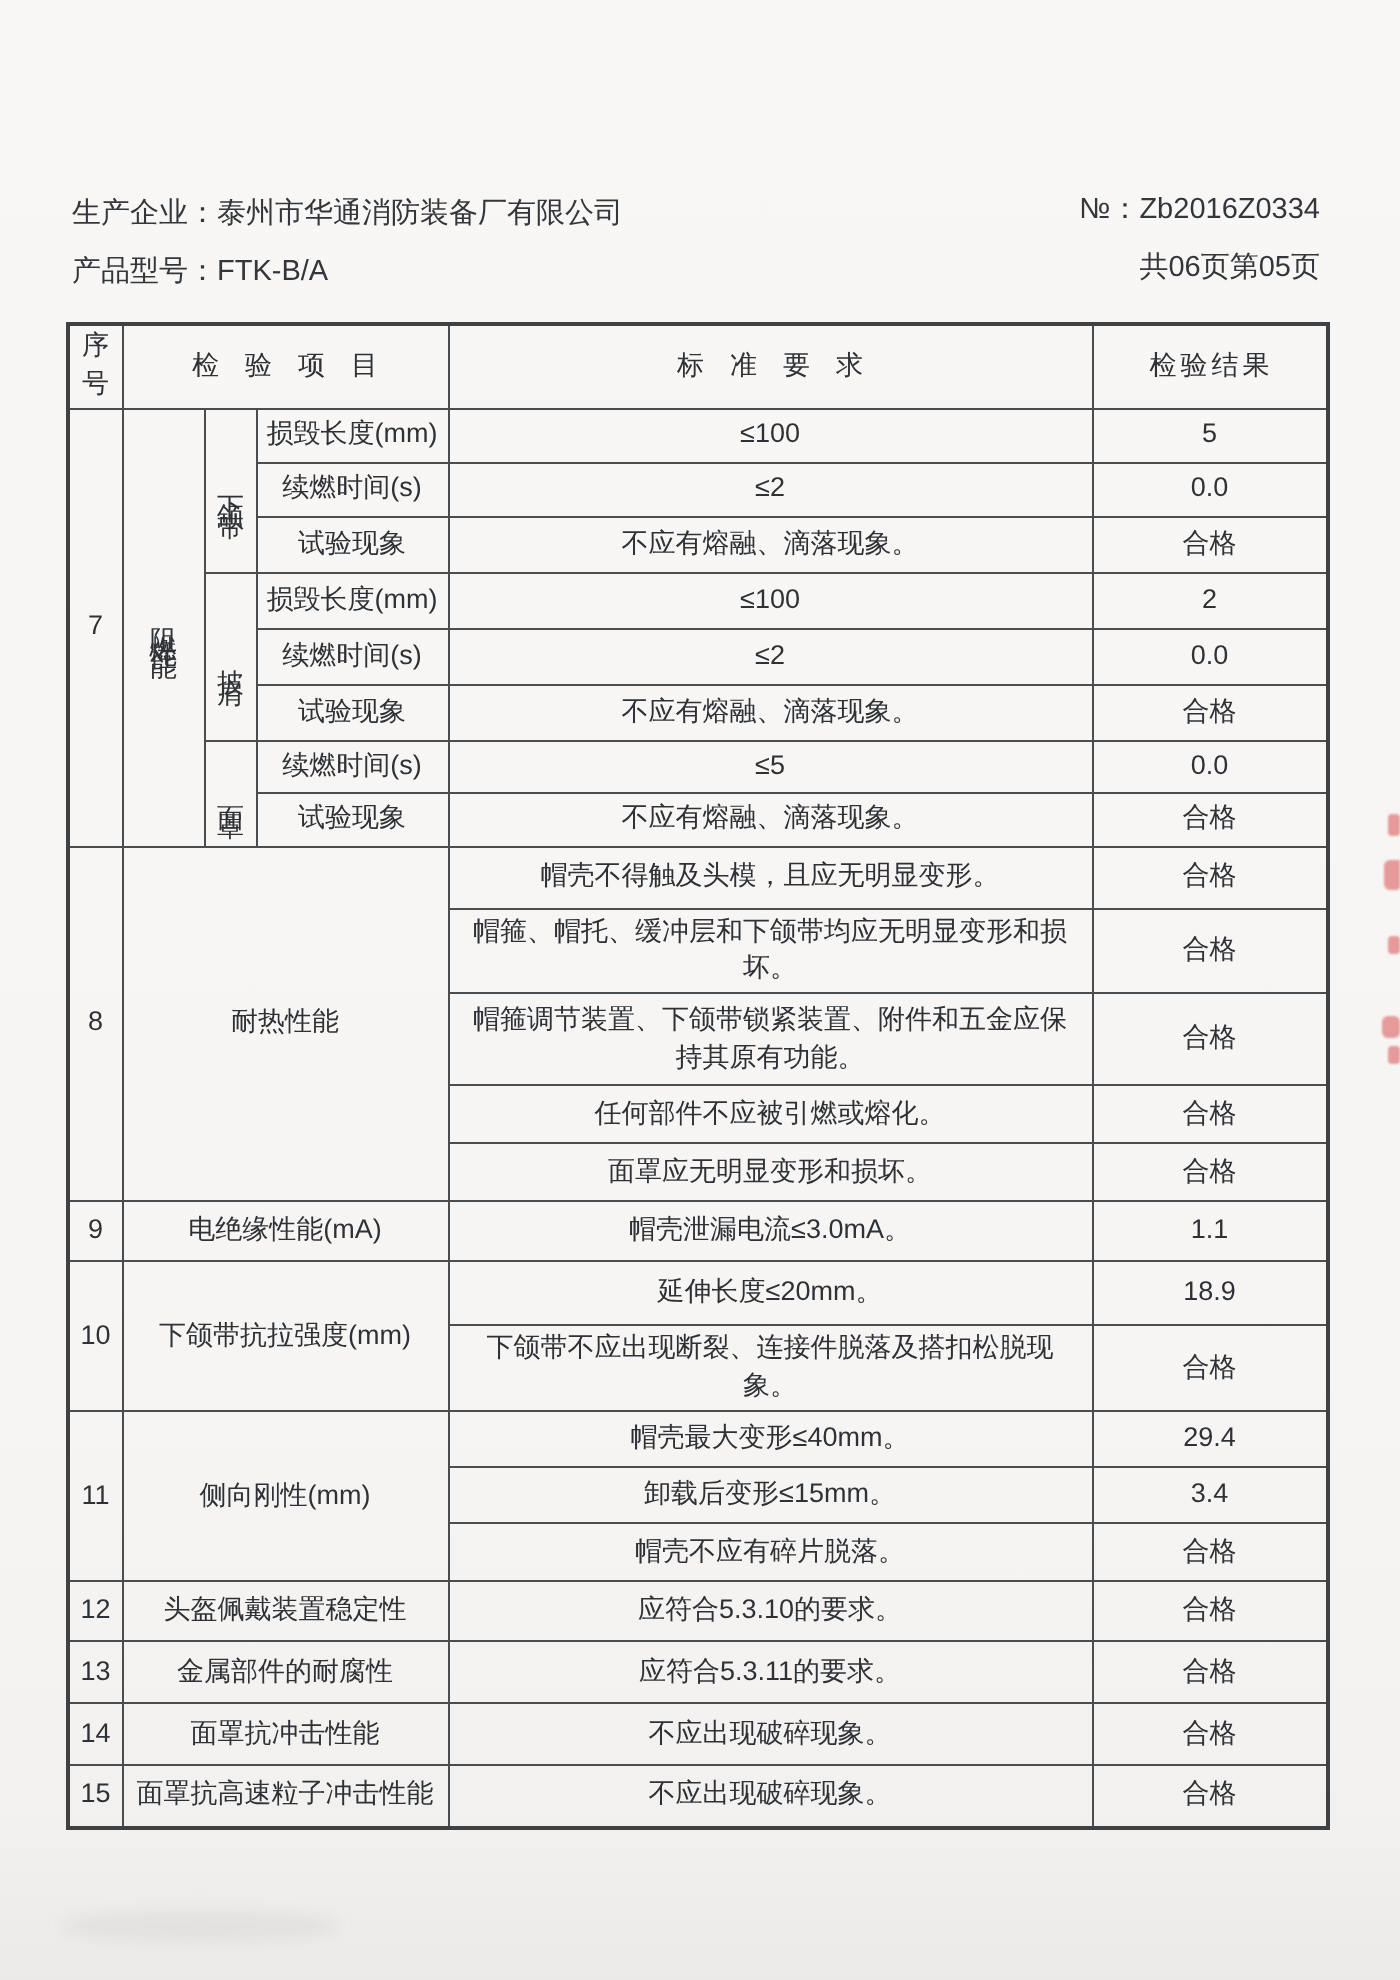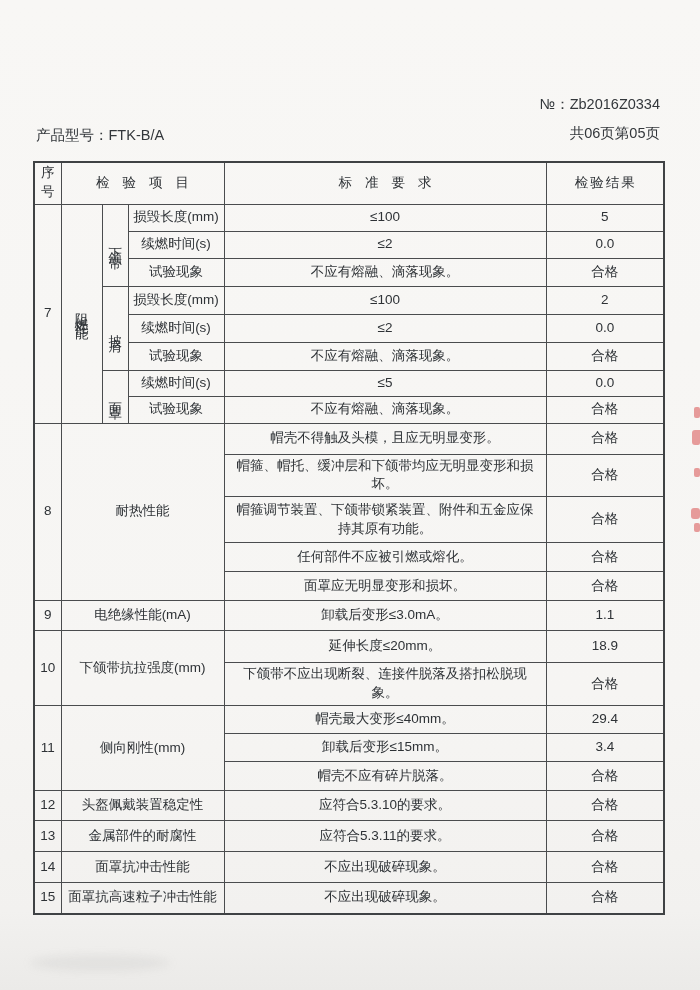--- a/index.html
+++ b/index.html
@@ -65,20 +65,23 @@
   .rm3 { left:694px; top:468px; width:6px;  height:9px; }
   .rm4 { left:691px; top:508px; width:9px;  height:11px; border-radius:3px; }
   .rm5 { left:694px; top:523px; width:6px;  height:9px; }
 </style>
 </head>
 <body>
 
 <div class="page">
 
 
+  <div class="meta m-left1">
+    <span>生产企业：</span><span>泰州市华通消防装备厂有限公司</span>
+  </div>
   <div class="meta m-right1">
     <span>№：</span><span>Zb2016Z0334</span>
   </div>
   <div class="meta m-left2">
     <span>产品型号：</span><span>FTK-B/A</span>
   </div>
   <div class="meta m-right2">
     <span>共06页</span><span class="pgap">第05页</span>
   </div>
 
@@ -164,21 +167,21 @@
         <td>合格</td>
       </tr>
       <tr style="height:29px">
         <td class="c-std">面罩应无明显变形和损坏。</td>
         <td>合格</td>
       </tr>
 
       <tr style="height:30px">
         <td>9</td>
         <td colspan="3">电绝缘性能(mA)</td>
-        <td class="c-std">卸载后变形≤3.0mA。</td>
+        <td class="c-std">帽壳泄漏电流≤3.0mA。</td>
         <td>1.1</td>
       </tr>
 
       <tr style="height:32px">
         <td rowspan="2">10</td>
         <td colspan="3" rowspan="2">下颌带抗拉强度(mm)</td>
         <td class="c-std">延伸长度≤20mm。</td>
         <td>18.9</td>
       </tr>
       <tr style="height:33px">

